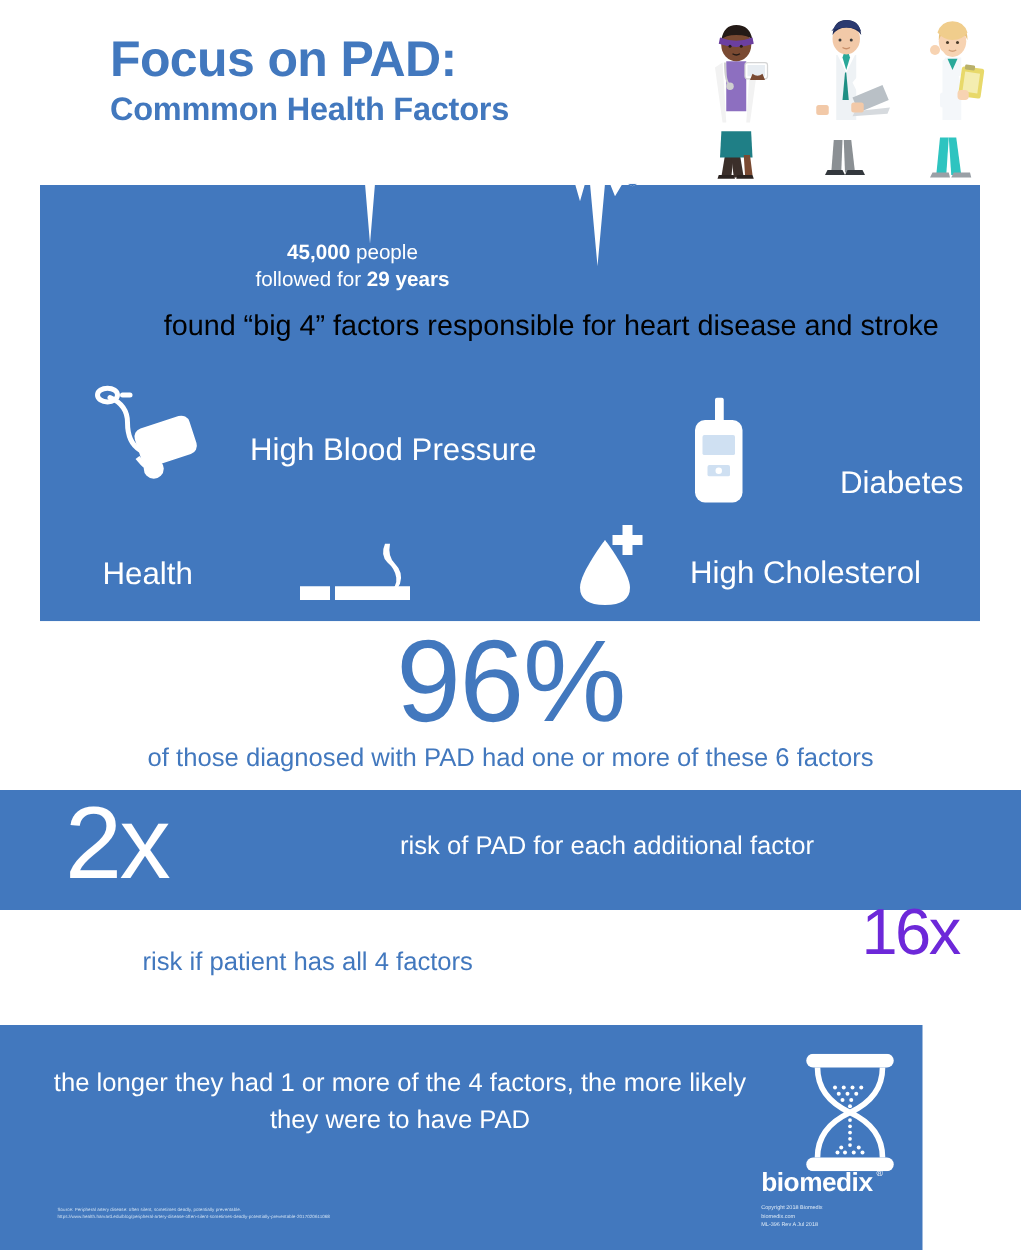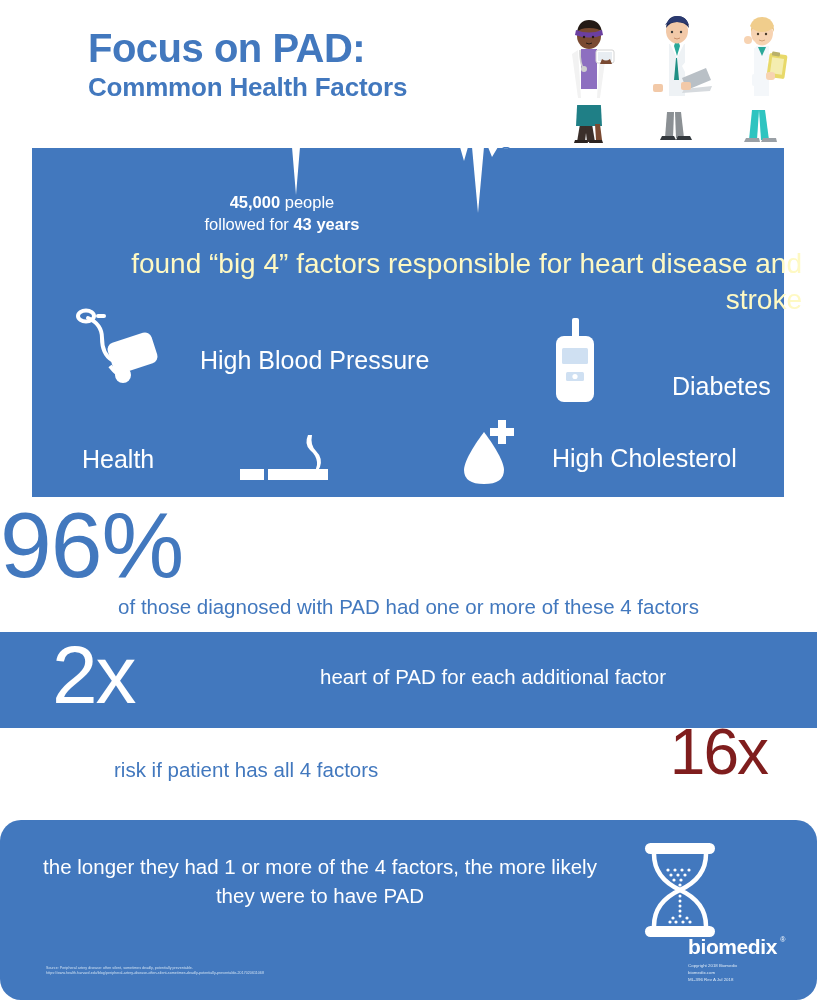--- a/index.html
+++ b/index.html
@@ -40,42 +40,42 @@
   .ekg{ position:absolute; left:0; top:-1px; width:817px; height:70px; pointer-events:none; }
 
   .stat-45k{
     position:absolute; left:0; top:44px; width:500px;
     text-align:center; color:#ffffff; font-size:16.5px; line-height:1.32;
   }
   .stat-45k b{ font-weight:bold; }
 
   .big4{
     position:absolute; left:48px; top:98px; width:722px;
-    text-align:right; color:#fef9c3; font-size:28px; line-height:1.28;
+    text-align:center; color:#000000; font-size:23px; line-height:1.28;
     font-weight:400;
   }
 
   
   .factor{ position:absolute; color:#ffffff; font-size:25px; font-weight:400; white-space:nowrap; }
   .f-hbp-label{ left:168px; top:198px; }
   .f-dia-label{ left:640px; top:224px; }
   .f-smk-label{ left:50px; top:297px; }
   .f-chol-label{ left:520px; top:296px; }
 
   .icon-box{ position:absolute; }
   .ic-cuff{ left:44px; top:160px; width:102px; height:80px; }
   .ic-meter{ left:516px; top:170px; width:54px; height:86px; }
   .ic-cig{ left:208px; top:285px; width:102px; height:50px; }
   .ic-drop{ left:428px; top:270px; width:58px; height:70px; }
   .icon-box svg{ display:block; width:100%; height:100%; }
 
   
   .band-white-96{ position:absolute; left:0; top:497px; width:817px; height:135px; background:#ffffff; }
   .pct-96{
-    position:absolute; left:0; top:2px; width:817px; text-align:left;
+    position:absolute; left:0; top:2px; width:817px; text-align:center;
     color:#4278be; font-size:93px; font-weight:400; line-height:1; letter-spacing:-1px;
   }
   .pct-96-sub{
     position:absolute; left:0; top:98px; width:817px; text-align:center;
     color:#4278be; font-size:20.5px; font-weight:400;
   }
 
   
   .band-blue-2x{ position:absolute; left:0; top:632px; width:817px; height:120px; background:#4278be; }
   .num-2x{
@@ -87,26 +87,26 @@
     font-size:20.5px; font-weight:400;
   }
 
   
   .band-white-16x{ position:absolute; left:0; top:728px; width:817px; height:92px; background:#ffffff; }
   .txt-16x{
     position:absolute; left:114px; top:30px; color:#4278be;
     font-size:20.5px; font-weight:400;
   }
   .num-16x{
-    position:absolute; right:50px; top:-8px; color:#7f1d1d;
-    font-size:64px; font-weight:400; line-height:1; letter-spacing:-2px;
-  }
-
-  
-  .band-blue-foot{ position:absolute; left:0; top:820px; width:817px; height:180px; background:#4278be;border-radius:21px; }
+    position:absolute; right:50px; top:-8px; color:#6d28d9;
+    font-size:52px; font-weight:400; line-height:1; letter-spacing:-2px;
+  }
+
+  
+  .band-blue-foot{ position:absolute; left:0; top:820px; width:738px; height:180px; background:#4278be; }
   .foot-txt{
     position:absolute; left:40px; top:32px; width:560px; text-align:center;
     color:#ffffff; font-size:20.5px; line-height:1.42; font-weight:400;
   }
   .ic-hourglass{ position:absolute; left:637px; top:23px; width:86px; height:94px; }
   .ic-hourglass svg{ display:block; width:100%; height:100%; }
 
   .source{
     position:absolute; left:46px; top:146px; width:420px;
     color:#cfe0f2; font-size:3.6px; line-height:1.5; font-weight:400;
@@ -232,21 +232,21 @@
         L268,0 L264,48 L260,0
         L0,0 Z"></path>
       <path fill="#4278be" d="M344,0 L348,-24 L352,0 Z"></path>
       <path fill="#4278be" d="M384,0 L388,-2 L392,0 Z"></path>
       <path fill="#4278be" d="M322,0 L326,-2 L330,0 Z"></path>
       <path fill="#4278be" d="M470,0 L474,2 L478,0 Z"></path>
     </svg>
 
     <div class="stat-45k">
       <div><b>45,000</b> <span>people</span></div>
-      <div><span>followed for</span> <b>43</b> <b>years</b></div>
+      <div><span>followed for</span> <b>29</b> <b>years</b></div>
     </div>
 
     <div class="big4">found “big 4” factors responsible for heart disease and stroke</div>
 
     <div class="icon-box ic-cuff">
       <svg viewBox="0 0 102 80">
         <path d="M12 10 q14 6 14 20 q0 16 10 22" stroke="#ffffff" stroke-width="4" fill="none" stroke-linecap="round"></path>
         <ellipse cx="10" cy="8" rx="8" ry="5.5" fill="none" stroke="#ffffff" stroke-width="4"></ellipse>
         <path d="M22 8 h6" stroke="#ffffff" stroke-width="4" stroke-linecap="round"></path>
         <g transform="rotate(-18 60 46)">
@@ -282,26 +282,26 @@
       <svg viewBox="0 0 58 70">
         <path d="M24 14 C24 14 4 40 4 52 q0 14 20 14 q20 0 20-14 C44 40 24 14 24 14 z" fill="#ffffff"></path>
         <path d="M38 2 h8 v8 h8 v8 h-8 v8 h-8 v-8 h-8 v-8 h8 z" fill="#ffffff"></path>
       </svg>
     </div>
     <div class="factor f-chol-label">High Cholesterol</div>
   </div>
 
   <div class="band-white-96">
     <div class="pct-96">96%</div>
-    <div class="pct-96-sub">of those diagnosed with PAD had one or more of these 4 factors</div>
+    <div class="pct-96-sub">of those diagnosed with PAD had one or more of these 6 factors</div>
   </div>
 
   <div class="band-blue-2x">
     <div class="num-2x">2x</div>
-    <div class="txt-2x">heart of PAD for each additional factor</div>
+    <div class="txt-2x">risk of PAD for each additional factor</div>
   </div>
 
   <div class="band-white-16x">
     <div class="txt-16x">risk if patient has all 4 factors</div>
     <div class="num-16x">16x</div>
   </div>
 
   <div class="band-blue-foot">
     <div class="foot-txt">the longer they had 1 or more of the 4 factors, the more likely they were to have PAD</div>
 

